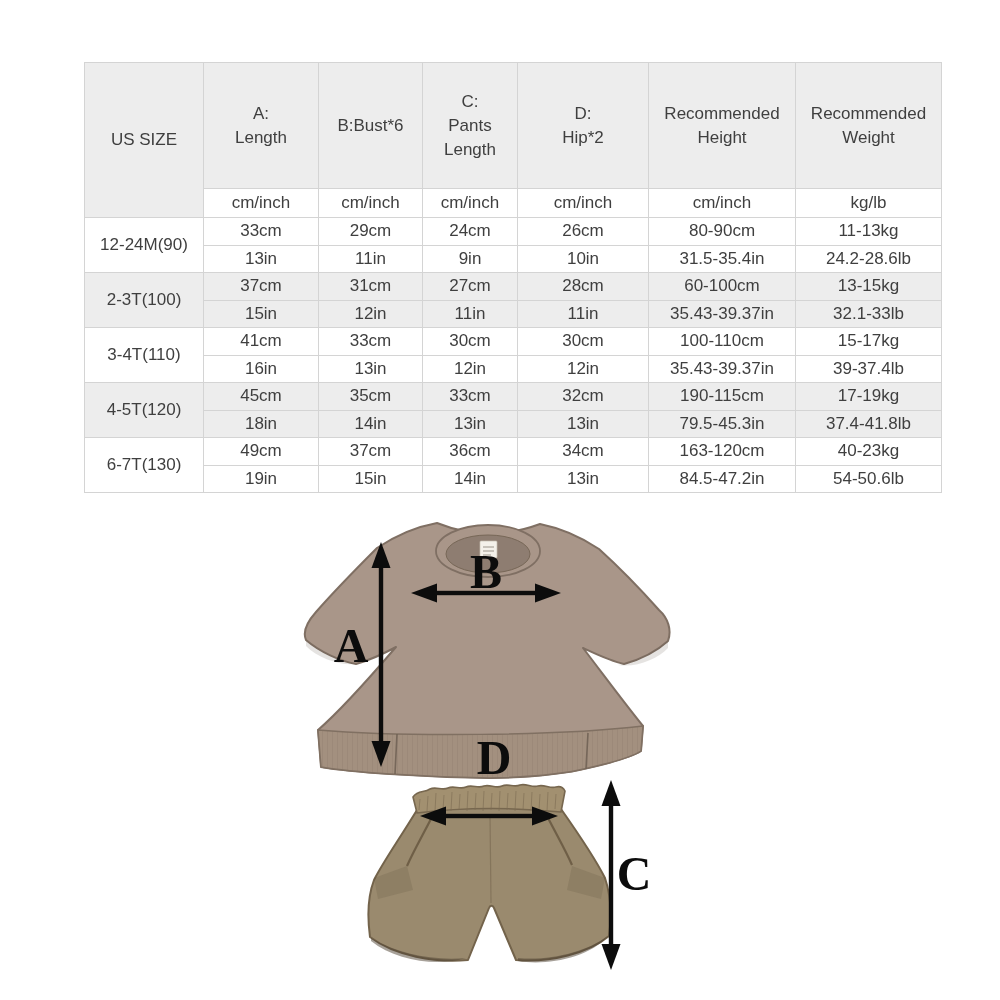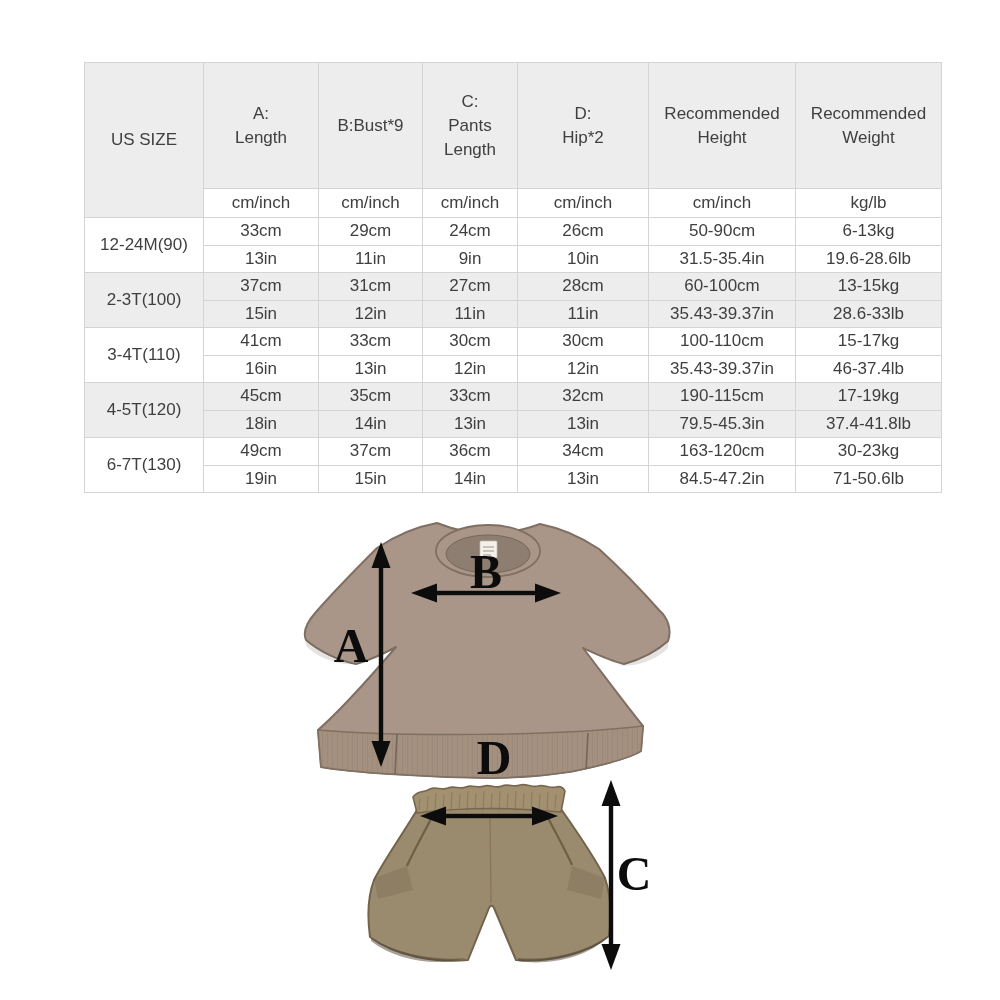--- a/index.html
+++ b/index.html
@@ -40,21 +40,21 @@
     <col style="width:95px">
       <col style="width:131px">
       <col style="width:147px">
       <col style="width:146px">
   </colgroup>
   <thead>
     <tr class="titles">
       <th rowspan="2">US SIZE</th>
       <th>A:
 Length</th>
-      <th>B:Bust*9</th>
+      <th>B:Bust*6</th>
       <th>C:
 Pants
 Length</th>
       <th>D:
 Hip*2</th>
       <th>Recommended
 Height</th>
       <th>Recommended
 Weight</th>
     </tr>
@@ -67,64 +67,64 @@
       <td>kg/lb</td>
     </tr>
   </thead>
   <tbody>
       <tr>
         <td rowspan="2">12-24M(90)</td>
         <td>33cm</td>
         <td>29cm</td>
         <td>24cm</td>
         <td>26cm</td>
-        <td>50-90cm</td>
-        <td>6-13kg</td>
+        <td>80-90cm</td>
+        <td>11-13kg</td>
       </tr>
       <tr>
         <td>13in</td>
         <td>11in</td>
         <td>9in</td>
         <td>10in</td>
         <td>31.5-35.4in</td>
-        <td>19.6-28.6lb</td>
+        <td>24.2-28.6lb</td>
       </tr>
       <tr class="stripe">
         <td rowspan="2">2-3T(100)</td>
         <td>37cm</td>
         <td>31cm</td>
         <td>27cm</td>
         <td>28cm</td>
         <td>60-100cm</td>
         <td>13-15kg</td>
       </tr>
       <tr class="stripe">
         <td>15in</td>
         <td>12in</td>
         <td>11in</td>
         <td>11in</td>
         <td>35.43-39.37in</td>
-        <td>28.6-33lb</td>
+        <td>32.1-33lb</td>
       </tr>
       <tr>
         <td rowspan="2">3-4T(110)</td>
         <td>41cm</td>
         <td>33cm</td>
         <td>30cm</td>
         <td>30cm</td>
         <td>100-110cm</td>
         <td>15-17kg</td>
       </tr>
       <tr>
         <td>16in</td>
         <td>13in</td>
         <td>12in</td>
         <td>12in</td>
         <td>35.43-39.37in</td>
-        <td>46-37.4lb</td>
+        <td>39-37.4lb</td>
       </tr>
       <tr class="stripe">
         <td rowspan="2">4-5T(120)</td>
         <td>45cm</td>
         <td>35cm</td>
         <td>33cm</td>
         <td>32cm</td>
         <td>190-115cm</td>
         <td>17-19kg</td>
       </tr>
@@ -136,29 +136,29 @@
         <td>79.5-45.3in</td>
         <td>37.4-41.8lb</td>
       </tr>
       <tr>
         <td rowspan="2">6-7T(130)</td>
         <td>49cm</td>
         <td>37cm</td>
         <td>36cm</td>
         <td>34cm</td>
         <td>163-120cm</td>
-        <td>30-23kg</td>
+        <td>40-23kg</td>
       </tr>
       <tr>
         <td>19in</td>
         <td>15in</td>
         <td>14in</td>
         <td>13in</td>
         <td>84.5-47.2in</td>
-        <td>71-50.6lb</td>
+        <td>54-50.6lb</td>
       </tr>
     </tbody>
 </table>
 
 <svg class="diagram" width="1000" height="1000" viewBox="0 0 1000 1000">
   <defs>
     <pattern id="rib" patternUnits="userSpaceOnUse" width="5" height="14">
       <rect width="5" height="14" fill="#a3907f"></rect>
       <line x1="2.5" y1="0" x2="2.5" y2="14" stroke="#8d7b6d" stroke-width="1" opacity="0.35"></line>
     </pattern>

